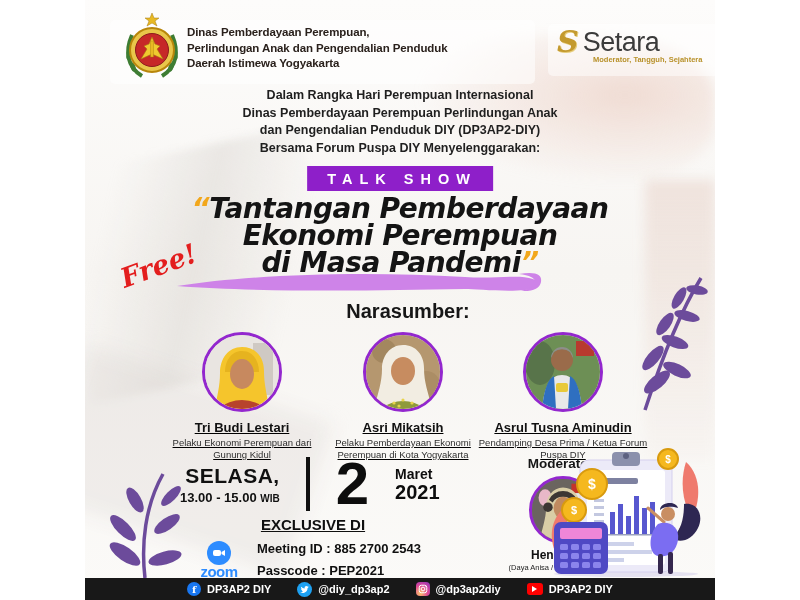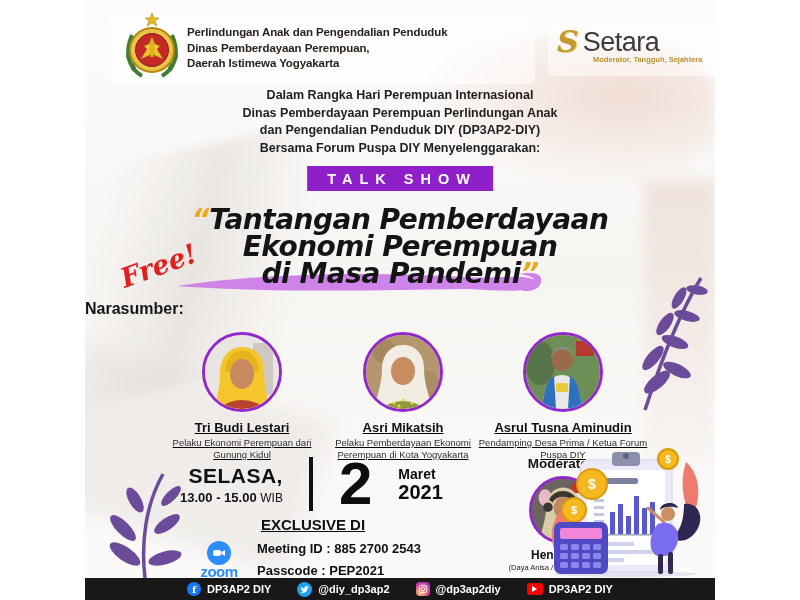--- a/index.html
+++ b/index.html
@@ -29,43 +29,43 @@
                color:#c49a2e;line-height:30px;text-shadow:1px 1px 0 #e7cd7c;}
   .setara-name{font-size:27px;color:#3b3b3b;letter-spacing:-.5px;line-height:28px;}
   .setara-tag{font-size:7.5px;font-weight:bold;color:#b8912a;margin-left:36px;margin-top:-2px;}
   
   .intro{left:20px;top:87px;width:590px;text-align:center;font-weight:bold;font-size:12.5px;
          line-height:17.5px;color:#1f1f1f;}
   
   .badge{left:50%;top:166px;transform:translateX(-50%);background:#8E1FC9;color:#ffffff;
          font-weight:bold;font-size:14.5px;letter-spacing:7px;padding:5px 16px 4px 20px;white-space:nowrap;}
   
-  .title{left:0;top:206px;width:630px;text-align:center;z-index:2;
+  .title{left:0;top:195px;width:630px;text-align:center;z-index:2;
          font-family:"DejaVu Sans",sans-serif;font-style:italic;font-weight:bold;
          font-size:28px;line-height:27px;color:#141414;letter-spacing:-.5px;}
   .quote{color:#F2A71B;}
   .swoosh{left:90px;top:264px;width:372px;height:38px;z-index:1;}
   .free{left:34px;top:250px;z-index:3;transform:rotate(-20deg);
         font-family:"DejaVu Serif",serif;font-style:italic;font-weight:bold;
         font-size:27px;color:#E31E1E;}
   
-  .nara-head{left:0;top:300px;width:630px;font-weight:bold;font-size:16px;color:#161616;}
+  .nara-head{left:8px;top:300px;width:630px;text-align:center;font-weight:bold;font-size:20px;color:#161616;}
   .speaker{top:332px;width:170px;text-align:center;text-decoration:underline;}
   .sp1{left:72px;} .sp2{left:233px;} .sp3{left:393px;}
   .photo{width:74px;height:74px;border-radius:50%;border:3px solid #9327CE;margin:0 auto;
          overflow:hidden;background:#ddd;}
   .photo svg{display:block;}
   .sp-name{margin-top:8px;font-weight:bold;font-size:13px;color:#111111;}
   .sp-role{margin-top:2px;font-size:9.5px;line-height:12px;color:#2e2e2e;}
   
   .schedule{left:95px;top:456px;display:flex;align-items:center;gap:26px;}
   .sched-left{text-align:right;}
   .sched-day{font-weight:bold;font-size:21px;color:#101010;letter-spacing:.5px;}
   .sched-time{font-weight:bold;font-size:13px;color:#101010;margin-top:2px;}
-  .sched-tz{font-size:12px;font-weight:normal;}
+  .sched-tz{font-size:10px;font-weight:bold;}
   .sched-bar{width:4px;height:54px;background:#101010;}
   .sched-num{font-weight:bold;font-size:60px;line-height:56px;color:#0d0d0d;}
   .sched-my{line-height:1;}
   .sched-month{font-weight:bold;font-size:14px;color:#0d0d0d;}
   .sched-year{font-weight:bold;font-size:20px;color:#0d0d0d;margin-top:1px;}
   
   .exclusive{left:108px;top:516px;width:240px;}
   .excl-head{text-align:center;font-weight:bold;font-size:15px;color:#0f0f0f;text-decoration:underline;}
   .excl-row{display:flex;align-items:center;gap:12px;margin-top:5px;}
   .zoom-logo{text-align:center;width:52px;}
@@ -120,22 +120,22 @@
         <ellipse cx="50" cy="30" rx="5" ry="2.5" fill="#3e7d33" transform="rotate(60 50 30)"></ellipse>
         <ellipse cx="52" cy="42" rx="5" ry="2.5" fill="#3e7d33" transform="rotate(80 52 42)"></ellipse>
         <ellipse cx="48" cy="54" rx="5" ry="2.5" fill="#3e7d33" transform="rotate(110 48 54)"></ellipse>
         <circle cx="29" cy="37" r="22" fill="#e9c64a" stroke="#b8860b" stroke-width="2"></circle>
         <circle cx="29" cy="37" r="16.5" fill="#c62828" stroke="#8c1c1c" stroke-width="1"></circle>
         <path d="M29,24 l3,7 5,2 -3,3 6,10 -11,-5 -11,5 6,-10 -3,-3 5,-2 z" fill="#f0c930" stroke="#a77b10" stroke-width=".6"></path>
         <rect x="27.5" y="28" width="3" height="16" fill="#e8b923" stroke="#a77b10" stroke-width=".4"></rect>
       </svg>
     </div>
     <div class="abs org-text">
+      <div>Dinas Pemberdayaan Perempuan,</div>
       <div>Perlindungan Anak dan Pengendalian Penduduk</div>
-      <div>Dinas Pemberdayaan Perempuan,</div>
       <div>Daerah Istimewa Yogyakarta</div>
     </div>
     <div class="abs setara-panel"></div>
     <div class="abs setara">
       <div class="setara-row">
         <span class="setara-mark">S</span>
         <span class="setara-name">Setara</span>
       </div>
       <div class="setara-tag">Moderator, Tangguh, Sejahtera</div>
     </div>

